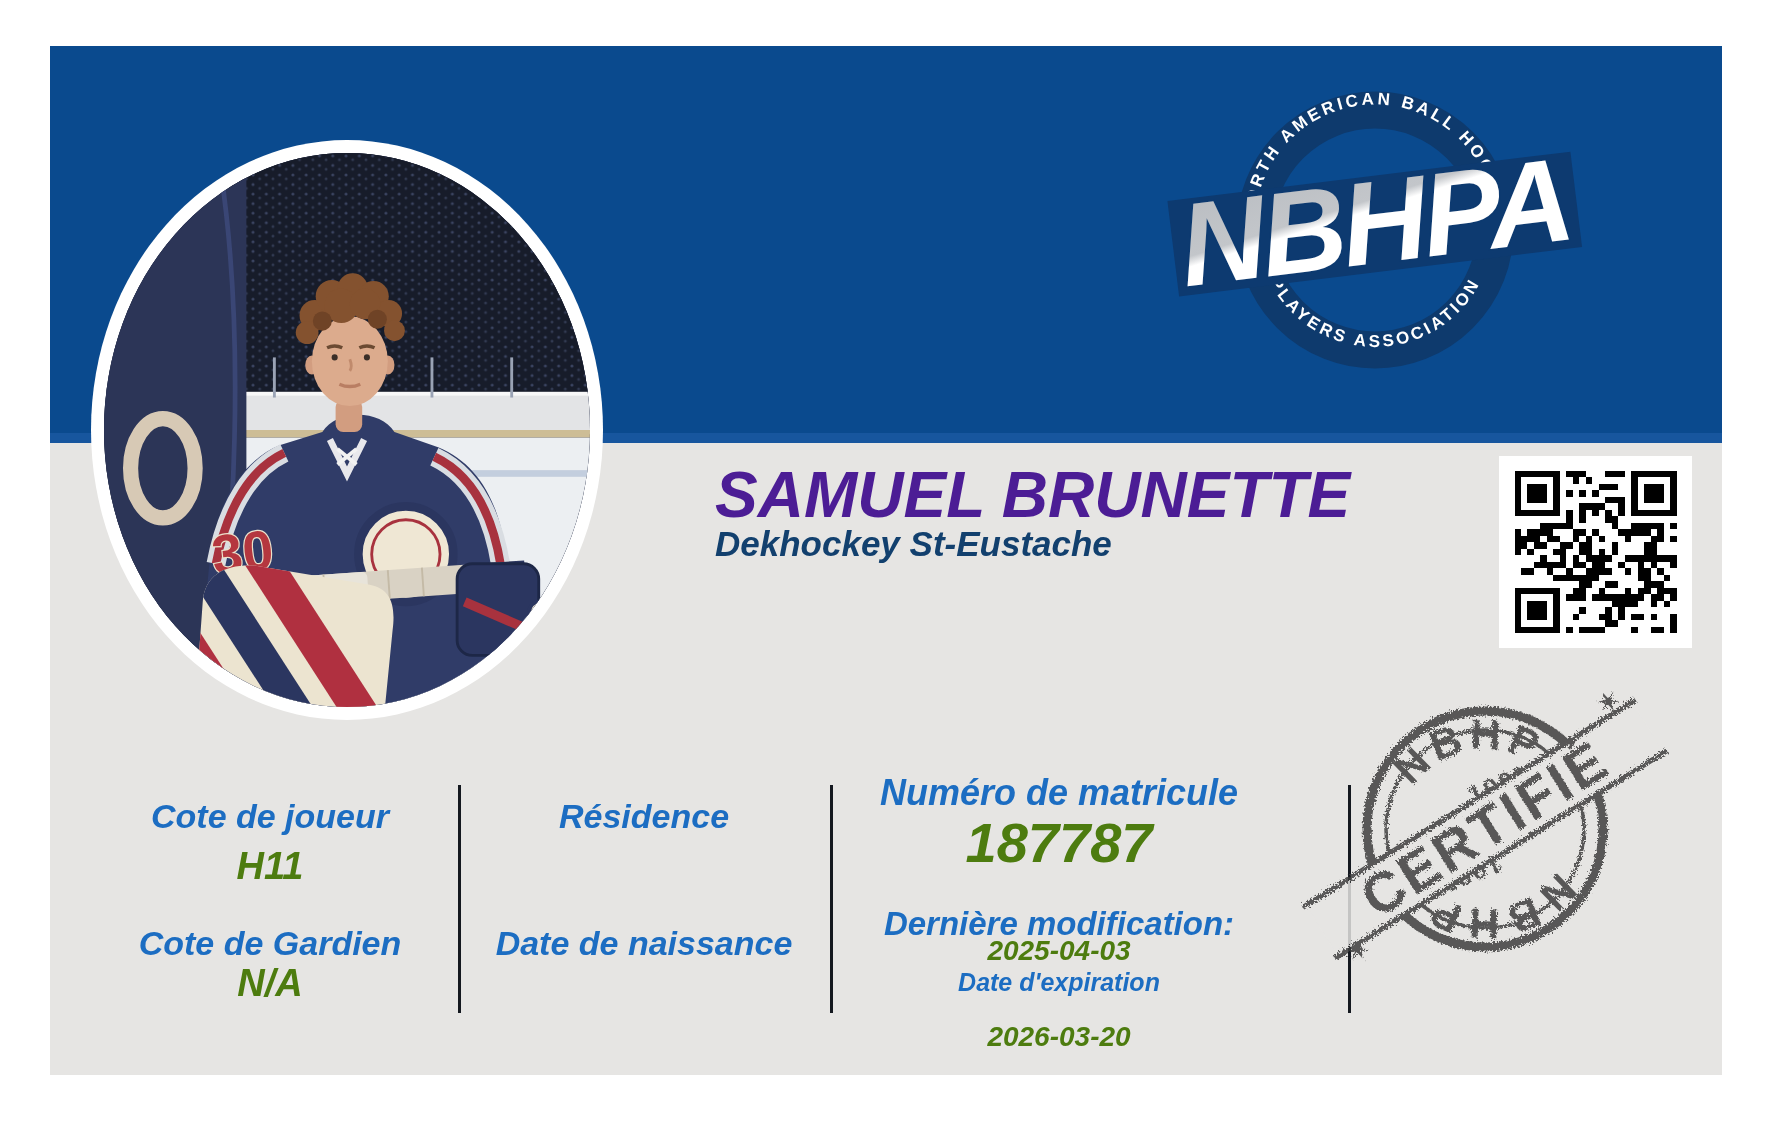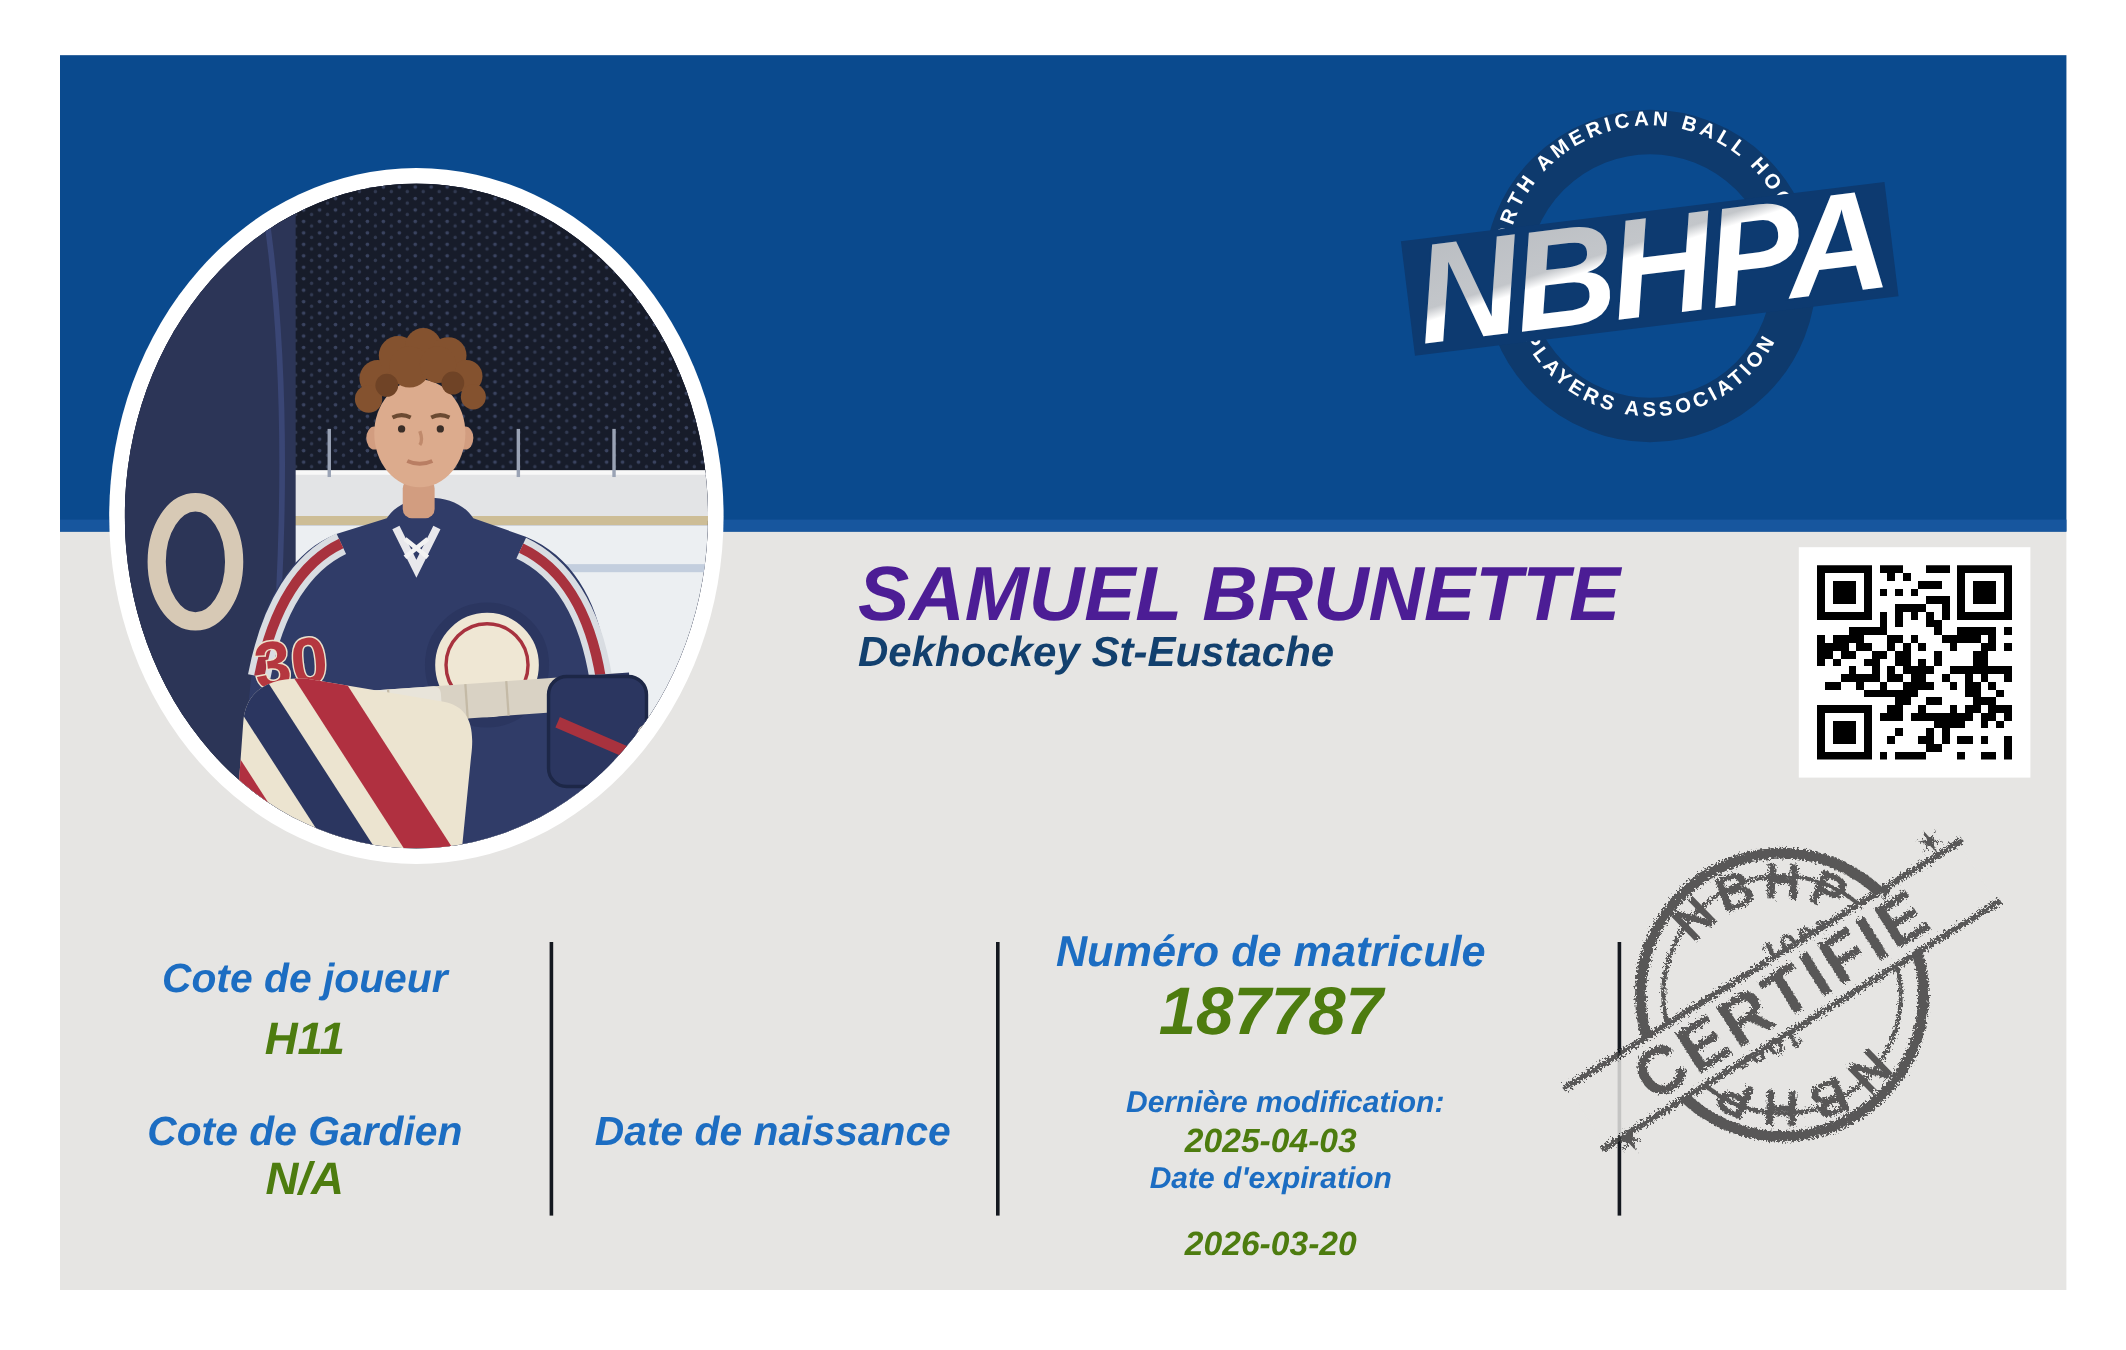--- a/index.html
+++ b/index.html
@@ -25,21 +25,21 @@
   svg text{font-family:"Liberation Sans",sans-serif;}
 
   .name{position:absolute;left:665px;top:412px;font-size:64px;font-weight:bold;font-style:italic;
         color:#4c1d95;letter-spacing:0;white-space:nowrap;}
   .team{position:absolute;left:665px;top:478px;font-size:35px;font-weight:bold;font-style:italic;
         color:#12406e;white-space:nowrap;}
 
   .lbl,.val{position:absolute;text-align:center;font-weight:bold;font-style:italic;line-height:1.1;}
   .lbl{color:#1c6dc2;}
   .val{color:#4d7c0f;}
-  .c1{left:0;width:408px;}
+  .c1{left:0;width:408px;padding-left:16px;}
   .c2{left:408px;width:372px;}
   .c3{left:780px;width:458px;}
   .divider{position:absolute;top:739px;width:3px;height:228px;background:#14181f;}
 </style>
 </head>
 <body>
 
 <div class="canvas">
   <div class="card">
 
@@ -379,25 +379,26 @@
     </div>
 
     <div class="name">SAMUEL BRUNETTE</div>
     <div class="team">Dekhockey St-Eustache</div>
 
     <div class="lbl c1" style="top:752px;font-size:34px;">Cote de joueur</div>
     <div class="val c1" style="top:800px;font-size:38px;">H11</div>
     <div class="lbl c1" style="top:879px;font-size:34px;">Cote de Gardien</div>
     <div class="val c1" style="top:917px;font-size:38px;">N/A</div>
 
+    <div class="lbl c2" style="top:752px;font-size:34px;">Résidence</div>
     <div class="lbl c2" style="top:879px;font-size:34px;">Date de naissance</div>
 
     <div class="lbl c3" style="top:727px;font-size:36px;">Numéro de matricule</div>
     <div class="val c3" style="top:766px;font-size:56px;">187787</div>
-    <div class="lbl c3" style="top:860px;font-size:25px;padding-left:12px;">Dernière modification:</div>
+    <div class="lbl c3" style="top:860px;font-size:33px;">Dernière modification:</div>
     <div class="val c3" style="top:890px;font-size:28px;">2025-04-03</div>
     <div class="lbl c3" style="top:923px;font-size:25px;">Date d'expiration</div>
     <div class="val c3" style="top:976px;font-size:28px;">2026-03-20</div>
 
     <div class="divider" style="left:408px;"></div>
     <div class="divider" style="left:780px;"></div>
     <div class="divider" style="left:1298px;"></div>
 
     <svg class="stamp-svg" viewBox="0 0 400 400">
       <defs>

